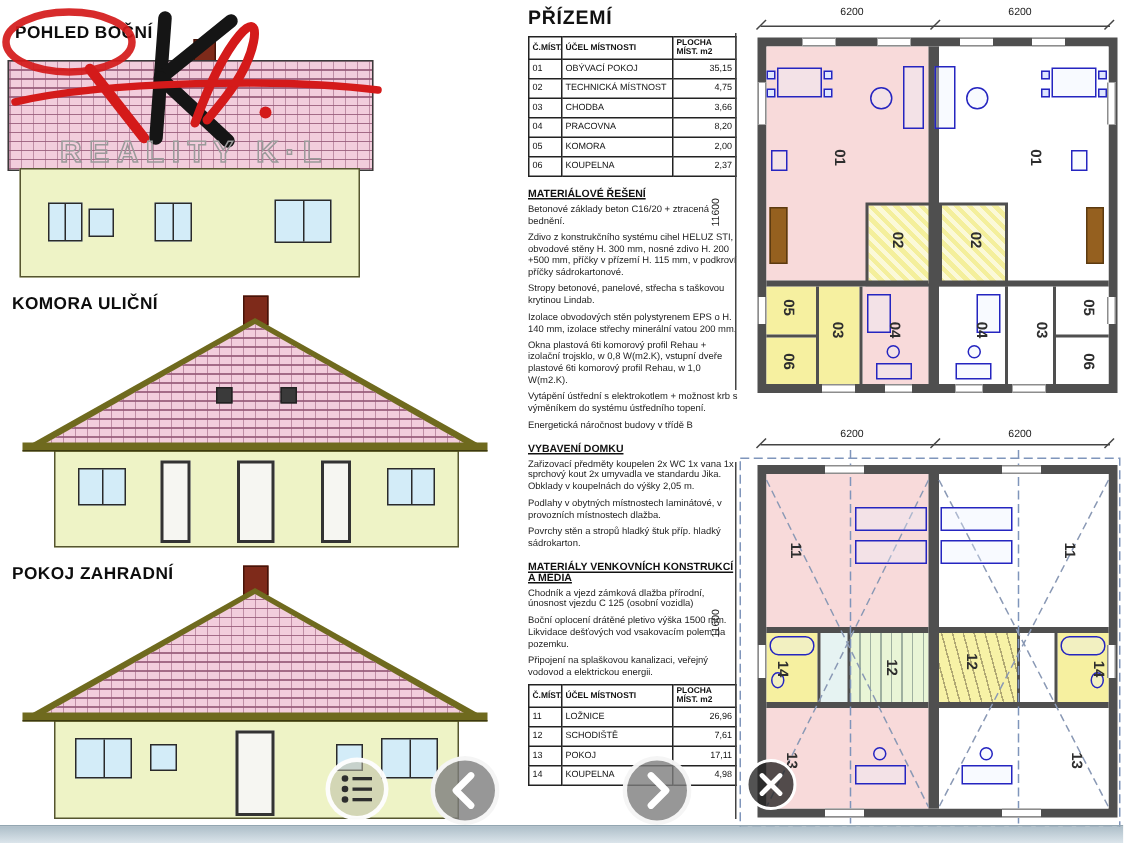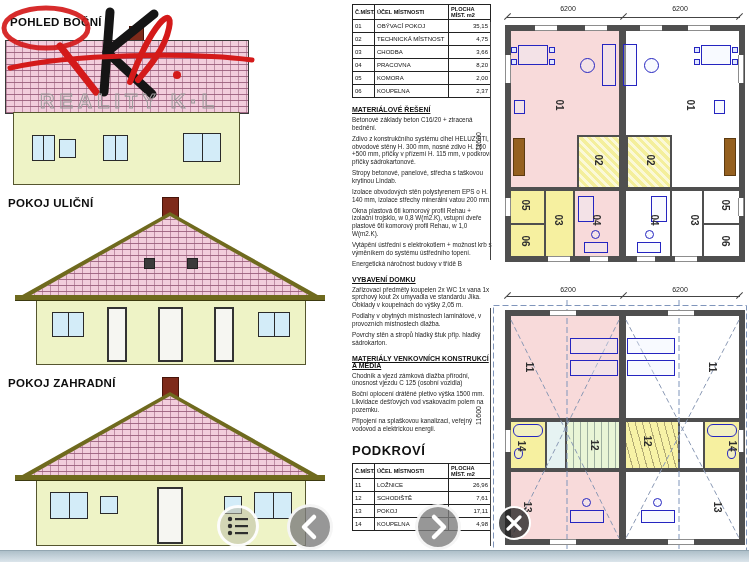--- a/index.html
+++ b/index.html
@@ -91,21 +91,21 @@
   <div>
     <div class="chimney" style="left:129px;top:26px;width:13px;height:18px"></div>
     <div class="roof-flat roofpat" style="left:5px;top:40px;width:242px;height:72px"></div>
     <div class="wallface" style="left:13px;top:112px;width:225px;height:71px"></div>
     <div class="win v2" style="left:32px;top:135px;width:21px;height:24px"></div>
     <div class="win" style="left:59px;top:139px;width:15px;height:17px"></div>
     <div class="win v2" style="left:103px;top:135px;width:23px;height:24px"></div>
     <div class="win v2" style="left:183px;top:133px;width:36px;height:27px"></div>
   </div>
 
-  <div class="ev-title" style="left:8px;top:197px">POKOJ ULIČNÍ</div>
+  <div class="ev-title" style="left:8px;top:197px">KOMORA ULIČNÍ</div>
   <div>
     <div class="chimney" style="left:162px;top:197px;width:15px;height:18px"></div>
     <div class="gable" style="left:17px;top:212px;width:306px;height:86px">
       <div class="inner roofpat"></div>
     </div>
     <div class="eave" style="left:15px;top:295px;width:310px;height:5px"></div>
     <div class="roofwin" style="left:144px;top:258px;width:9px;height:9px"></div>
     <div class="roofwin" style="left:187px;top:258px;width:9px;height:9px"></div>
     <div class="wallface" style="left:36px;top:300px;width:268px;height:63px"></div>
     <div class="win v2" style="left:52px;top:312px;width:30px;height:23px"></div>
@@ -124,20 +124,21 @@
     <div class="eave" style="left:15px;top:475px;width:310px;height:5px"></div>
     <div class="wallface" style="left:36px;top:480px;width:268px;height:64px"></div>
     <div class="win v2" style="left:50px;top:492px;width:36px;height:25px"></div>
     <div class="win" style="left:100px;top:496px;width:16px;height:16px"></div>
     <div class="door" style="left:157px;top:487px;width:26px;height:57px"></div>
     <div class="win" style="left:224px;top:496px;width:16px;height:16px"></div>
     <div class="win v2" style="left:254px;top:492px;width:36px;height:25px"></div>
   </div>
 
   <div class="textcol">
+    <div class="big-h">PŘÍZEMÍ</div>
     <table class="dtable">
       <colgroup>
           <col style="width:22px">
           <col style="width:74px">
           <col style="width:42px">
         </colgroup>
       <tbody>
           <tr>
         <th>Č.MÍST.</th>
         <th>ÚČEL MÍSTNOSTI</th>
@@ -194,21 +195,20 @@
       <p class="para">Povrchy stěn a stropů hladký štuk příp. hladký sádrokarton.</p>
     </div>
 
     <div>
       <div class="sec-h">MATERIÁLY VENKOVNÍCH KONSTRUKCÍ A MÉDIA</div>
       <p class="para">Chodník a vjezd zámková dlažba přírodní, únosnost vjezdu C 125 (osobní vozidla)</p>
       <p class="para">Boční oplocení drátěné pletivo výška 1500 mm. Likvidace dešťových vod vsakovacím polem na pozemku.</p>
       <p class="para">Připojení na splaškovou kanalizaci, veřejný vodovod a elektrickou energii.</p>
     </div>
 
-    <div class="big-h" style="margin-top:10px">PODKROVÍ</div>
     <table class="dtable">
       <colgroup>
           <col style="width:22px">
           <col style="width:74px">
           <col style="width:42px">
         </colgroup>
       <tbody>
           <tr>
         <th>Č.MÍST.</th>
         <th>ÚČEL MÍSTNOSTI</th>

